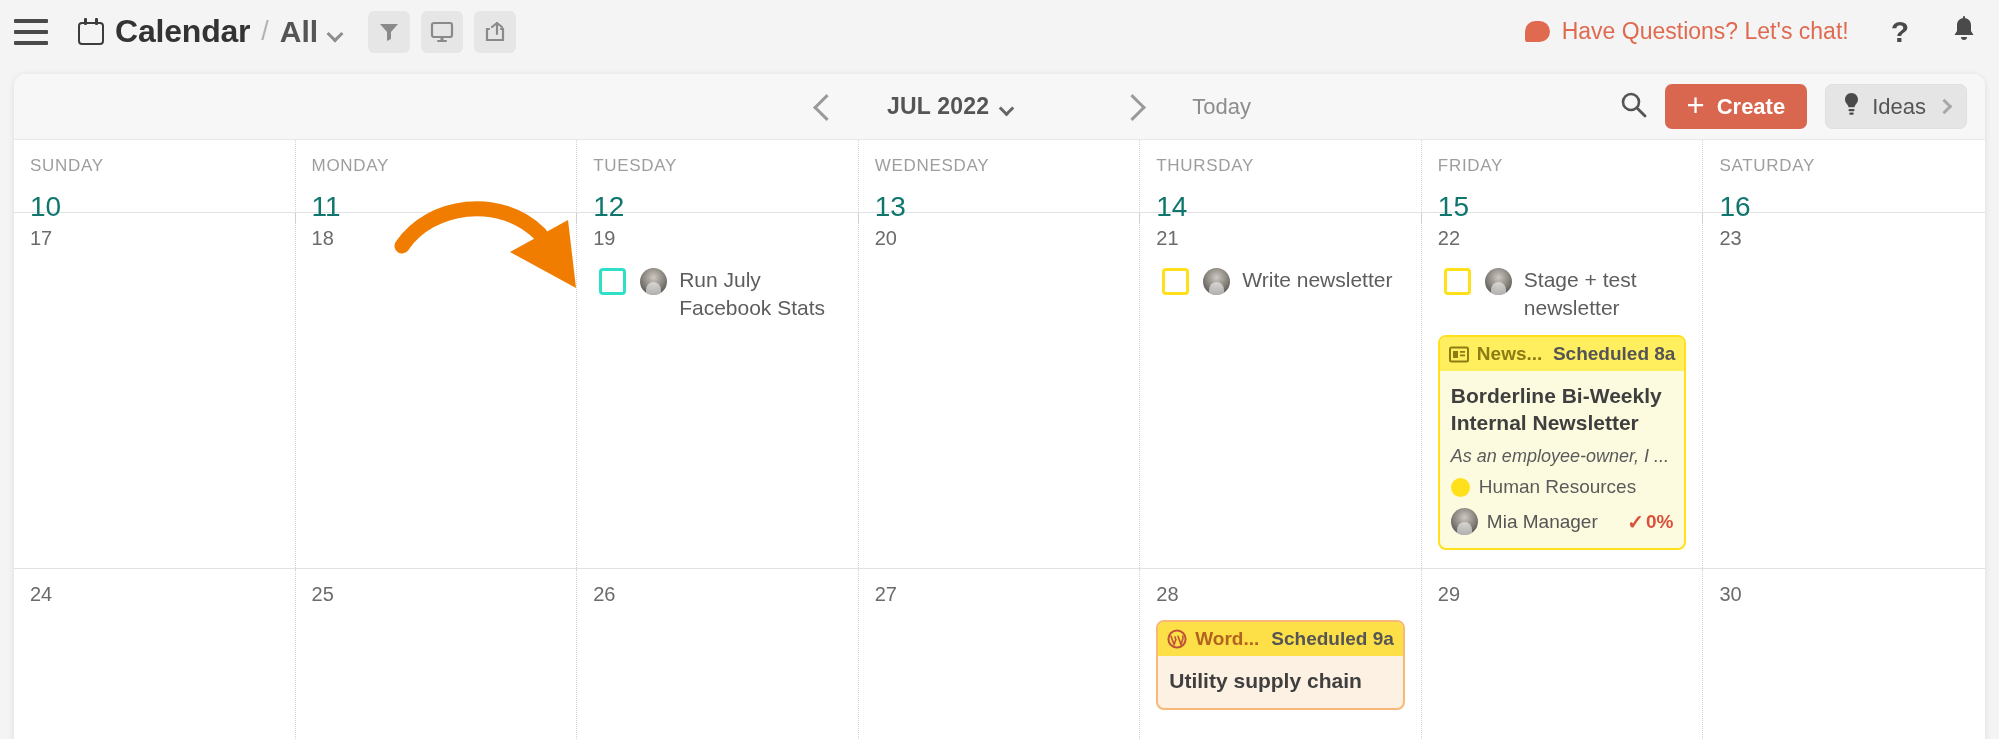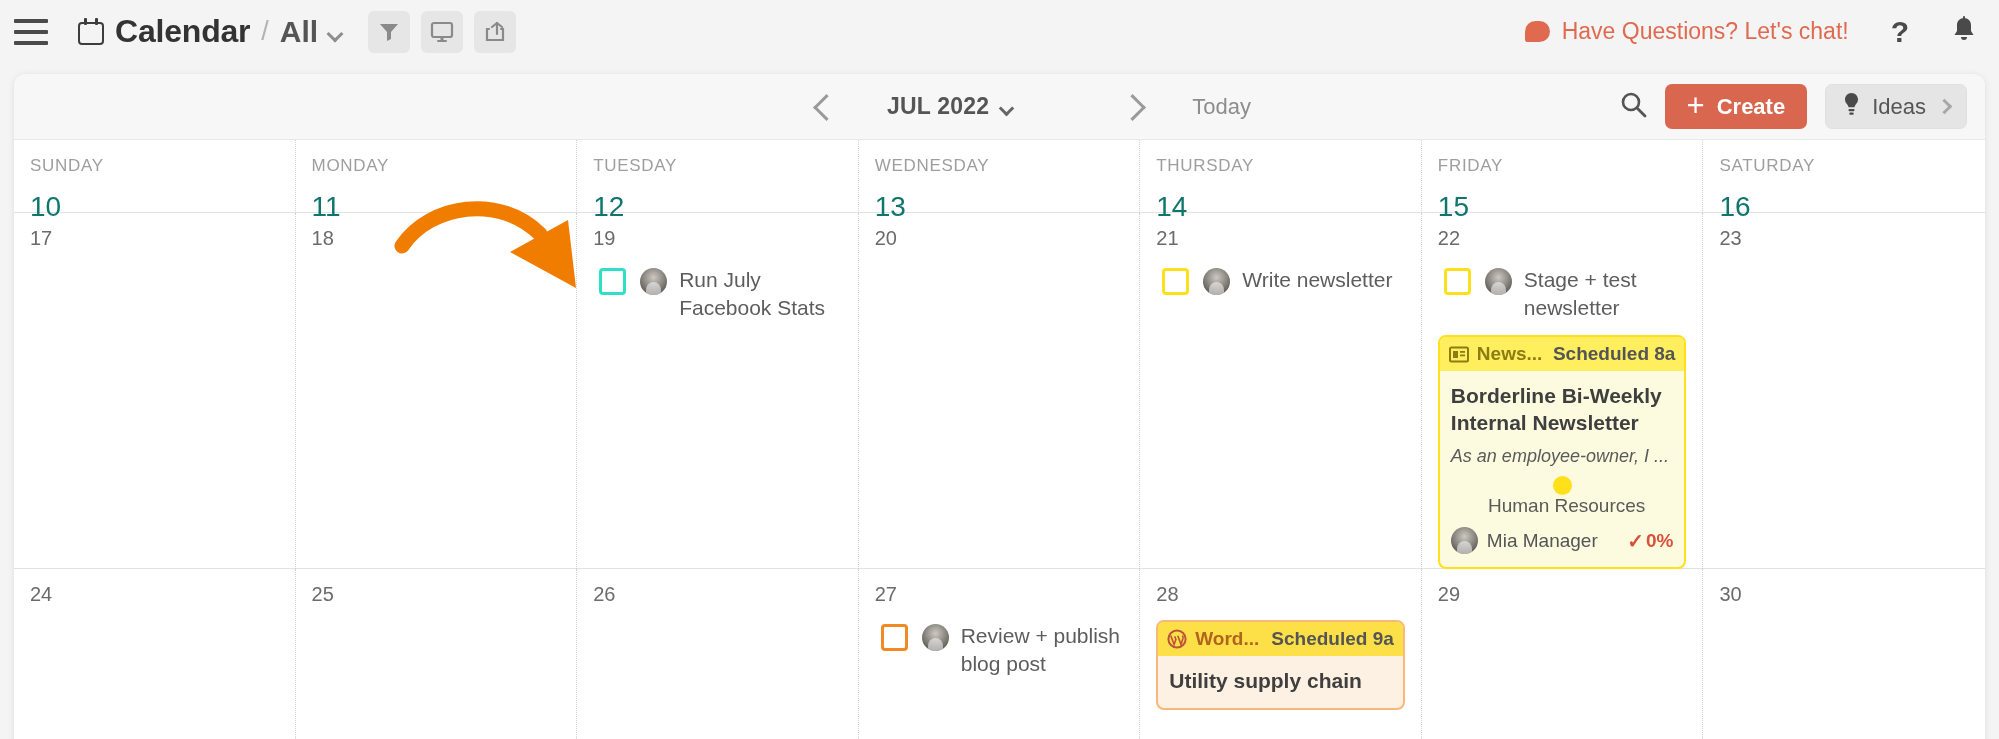--- a/index.html
+++ b/index.html
@@ -105,21 +105,21 @@
   .card-head { display:flex; align-items:center; height: 34px; padding: 0 9px; font-size: 19px; font-weight: bold; }
   .card.yellow .card-head { background:#ffef5e; }
   .card.orange .card-head { background:#fde047; }
   .chan-name { margin-left: 8px; }
   .card.yellow .chan-name { color:#8c7c14; }
   .card.orange .chan-name { color:#b2631f; }
   .sched { margin-left: auto; color:#555; }
   .card-body { padding: 12px 11px 13px 11px; }
   .card-title { font-size: 21px; font-weight: bold; color:#3f3f3f; line-height: 1.28; }
   .card-desc { font-size: 18px; font-style: italic; color:#5a5a5a; margin-top: 9px; }
-  .card-tag { display:flex; align-items:center; margin-top: 9px; flex-direction: column; }
+  .card-tag { display:flex; align-items:center; margin-top: 9px; }
   .tag-dot { width: 19px; height:19px; border-radius:50%; background:#ffe01a; flex:none; }
   .tag-label { font-size: 19px; color:#5a5a5a; margin-left: 9px; }
   .card-foot { display:flex; align-items:center; margin-top: 10px; }
   .foot-name { font-size: 19px; color:#555; margin-left: 9px; }
   .pct { margin-left: auto; color:#d9503c; font-size: 19px; font-weight: bold; display:flex; align-items:center; }
   .chk-mark { margin-right: 2px; font-size: 20px; }
 
   
   .arrow-anno { position: absolute; left: 390px; top: 196px; pointer-events: none; }
 </style>
@@ -330,25 +330,20 @@
     </div>
     <div class="cell">
       <div class="daynum-body">25</div>
     </div>
     <div class="cell">
       <div class="daynum-body">26</div>
     </div>
 
     <div class="cell">
       <div class="daynum-body">27</div>
-      <div class="task">
-        <span class="chk orange"></span>
-        <span class="avatar"></span>
-        <span class="task-text">Review + publish blog post</span>
-      </div>
     </div>
 
     <div class="cell">
       <div class="daynum-body">28</div>
       <div class="card orange">
         <div class="card-head">
           <svg width="20" height="20" viewBox="0 0 20 20">
             <circle cx="10" cy="10" r="8.6" fill="none" stroke="#c0513a" stroke-width="2"></circle>
             <path d="M4 7.2l3.1 8.3 1.8-5-1-2.6M11 7.2l3 8.3 2-6.3c.2-.8.1-1.6-.4-2" fill="none" stroke="#c0513a" stroke-width="1.6" stroke-linecap="round"></path>
           </svg>

